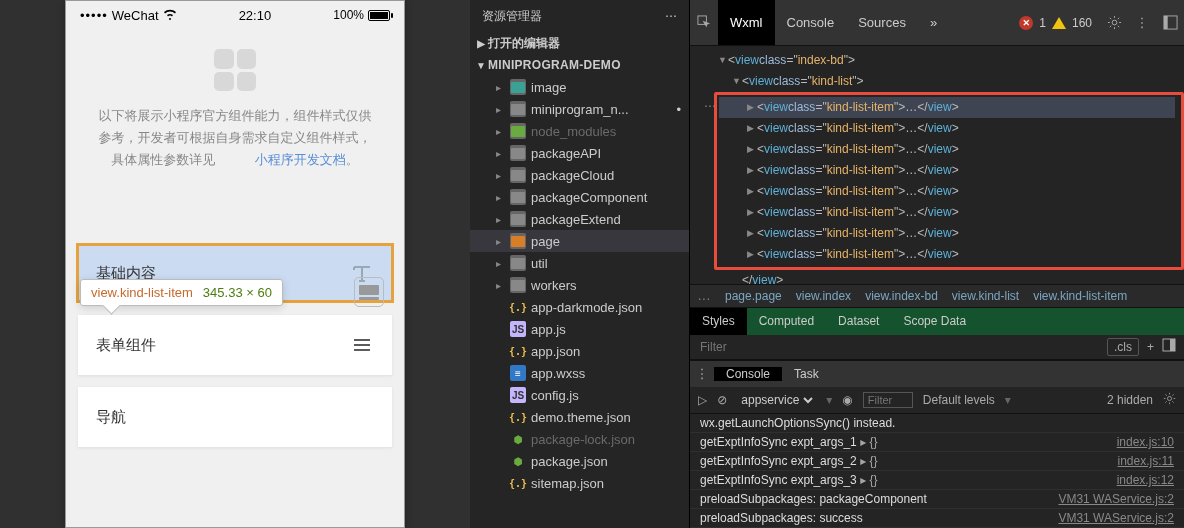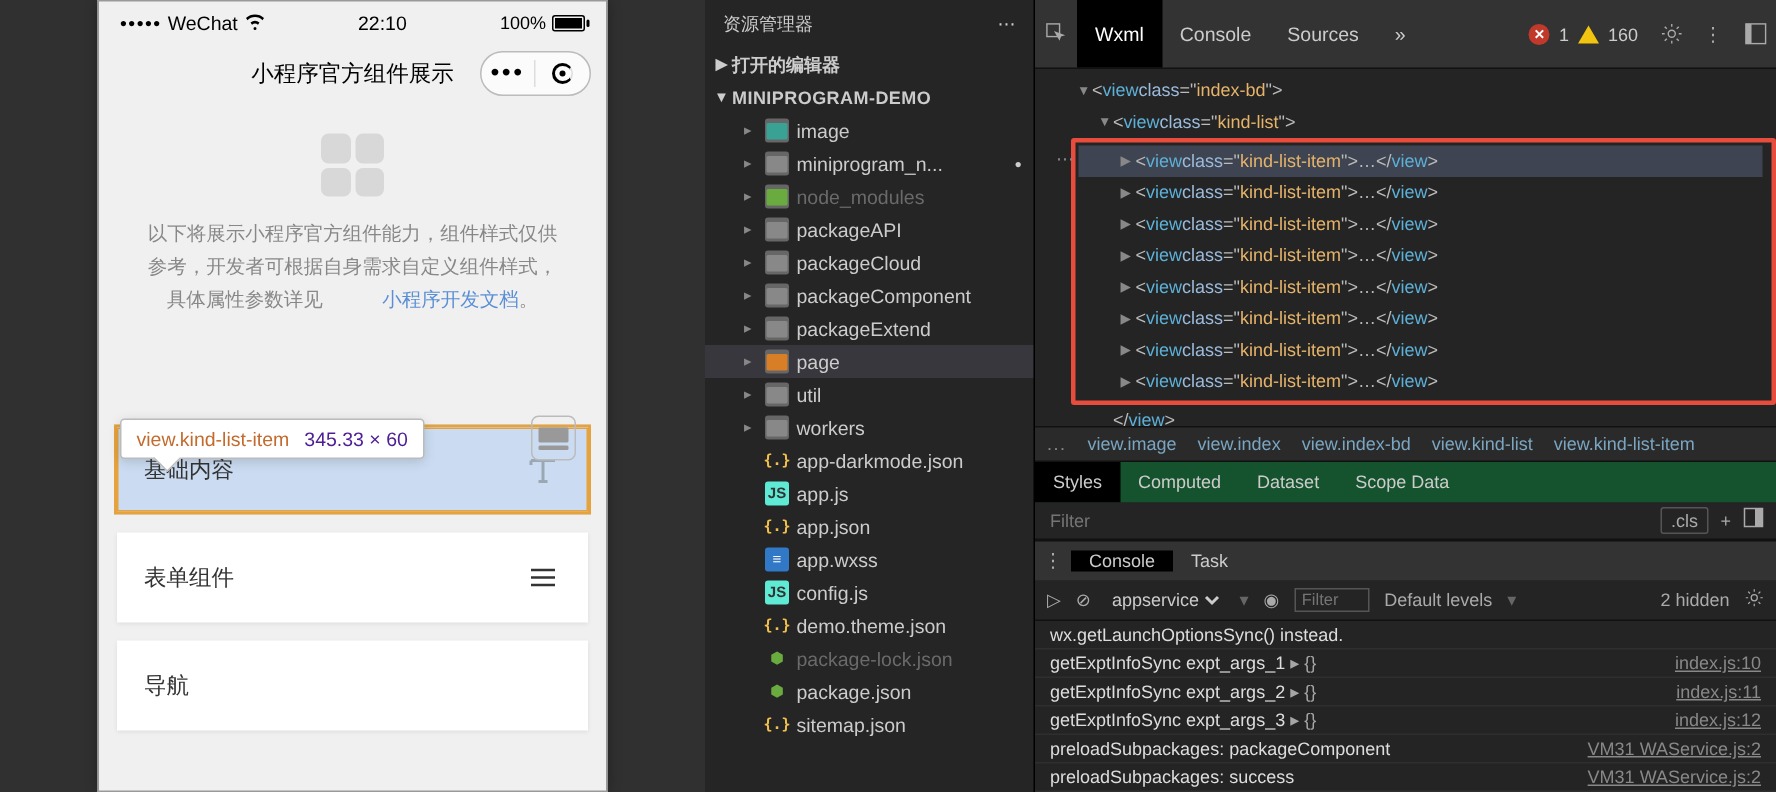--- a/index.html
+++ b/index.html
@@ -29,21 +29,21 @@
 .logo-grid { width: 42px; height: 42px; display: grid; grid-template-columns: 1fr 1fr; grid-template-rows: 1fr 1fr; gap: 3px; }
 .logo-grid div { background: #d8d8d8; border-radius: 5px; }
 .logo-grid div:first-child { border-radius: 5px 5px 5px 5px; }
 
 .desc { text-align: center; color: #888; font-size: 13px; line-height: 22px; padding: 0 24px; }
 .desc a { color: #5a8fd6; text-decoration: none; margin-left: 36px; }
 
 
 .tooltip { position: absolute; left: 14px; top: 278px; background: #fff; border: 1px solid #bbb; border-radius: 3px; padding: 5px 10px; box-shadow: 0 2px 8px rgba(0,0,0,.15); font-size: 13px; z-index: 20; display: flex; align-items: center; gap: 10px; }
 .tooltip .sel { color: #c36a2d; }
-.tooltip .dim { color: #4c1d95; }
+.tooltip .dim { color: #4d7c0f; }
 .tooltip::after { content: ""; position: absolute; left: 24px; bottom: -7px; width: 12px; height: 12px; background: #fff; border-right: 1px solid #bbb; border-bottom: 1px solid #bbb; transform: rotate(45deg); }
 
 .card-ico { position: absolute; right: 20px; top: 276px; width: 30px; height: 30px; border: 1px solid #bbb; border-radius: 5px; display: flex; flex-direction: column; gap: 2px; padding: 4px; justify-content: center; }
 .card-ico div { height: 3px; background: #999; border-radius: 1px; }
 .card-ico div:first-child { height: 10px; }
 
 
 .kind-list { margin-top: 72px; background: transparent; }
 .kind-item { height: 60px; background: #fff; margin: 0 12px 12px; display: flex; align-items: center; justify-content: space-between; padding: 0 18px; color: #333; font-size: 15px; box-shadow: 0 1px 3px rgba(0,0,0,.08); }
 .kind-item.highlight { background: #cbdcf2; border: 2px solid #e6a23c; margin: 0 10px 12px; box-shadow: inset 0 0 0 1px #e6a23c; }
@@ -59,21 +59,21 @@
 .tree-row.sel { background: #37373d; }
 .tree-row.dim { color: #6a6a6a; }
 .tree-row .arrow { width: 14px; font-size: 10px; color: #888; }
 .tree-row .no-arrow { width: 14px; }
 .tree-row .fico { width: 16px; height: 16px; margin-right: 5px; display: inline-flex; align-items: center; justify-content: center; border-radius: 2px; font-size: 10px; font-weight: 700; }
 .fico.folder { background: #666; color: #666; position: relative; }
 .fico.folder::before { content: ""; position: absolute; left: 1px; top: 3px; right: 1px; bottom: 2px; background: #888; border-radius: 1px; }
 .fico.folder.teal::before { background: #3aa195; }
 .fico.folder.green::before { background: #6aab3f; }
 .fico.folder.orange::before { background: #d77e27; }
-.fico.js { background: #5eead4; color: #333; }
+.fico.js { background: #c4b5fd; color: #333; }
 .fico.jsonb { color: #f3c14b; background: none; font-family: monospace; }
 .fico.wxss { background: #3178c6; color: #fff; }
 .fico.node { color: #6aab3f; background: none; }
 .sec-title { font-weight: 700; letter-spacing: .3px; }
 
 
 .devtools { flex: 1; background: #242424; display: flex; flex-direction: column; min-width: 0; }
 .dt-tabs { height: 48px; background: #333; display: flex; align-items: stretch; border-bottom: 1px solid #111; justify-content: space-between; }
 .dt-tabs .tool-btn { width: 28px; display: flex; align-items: center; justify-content: center; color: #aaa; cursor: pointer; }
 .dt-tabs .tab { padding: 0 12px; display: flex; align-items: center; color: #ccc; cursor: pointer; font-size: 13px; }
@@ -144,29 +144,20 @@
               </svg>
           </span>
         </span>
         <span style="font-weight:500">22:10</span>
         <span class="battery">
           <span>100%</span>
           <span class="batt-ico"></span>
         </span>
       </div>
 
-      <div class="nav-bar">
-        <span>小程序官方组件展示</span>
-        <div class="capsule">
-          <span>•••</span>
-          <span>
-              <span class="target"></span>
-            </span>
-        </div>
-      </div>
 
       <div class="logo-area">
         <div class="logo-grid">
             <div></div>
             <div></div>
             <div></div>
             <div></div>
           </div>
       </div>
 
@@ -480,21 +471,21 @@
       <div class="el-row" data-depth="1">
           <span class="arrow"></span>
           <span class="el-punc">&lt;/</span>
           <span class="el-tag">view</span>
           <span class="el-punc">&gt;</span>
         </div>
     </div>
 
     <div class="crumb-row" id="crumbs">
         <span class="dots">...</span>
-        <span>view.image</span>
+        <span>page.page</span>
         <span>view.index</span>
         <span>view.index-bd</span>
         <span>view.kind-list</span>
         <span>view.kind-list-item</span>
       </div>
 
     <div class="sp-tabs" id="sp-tabs">
         <div class="tab active">Styles</div>
         <div class="tab">Computed</div>
         <div class="tab">Dataset</div>

